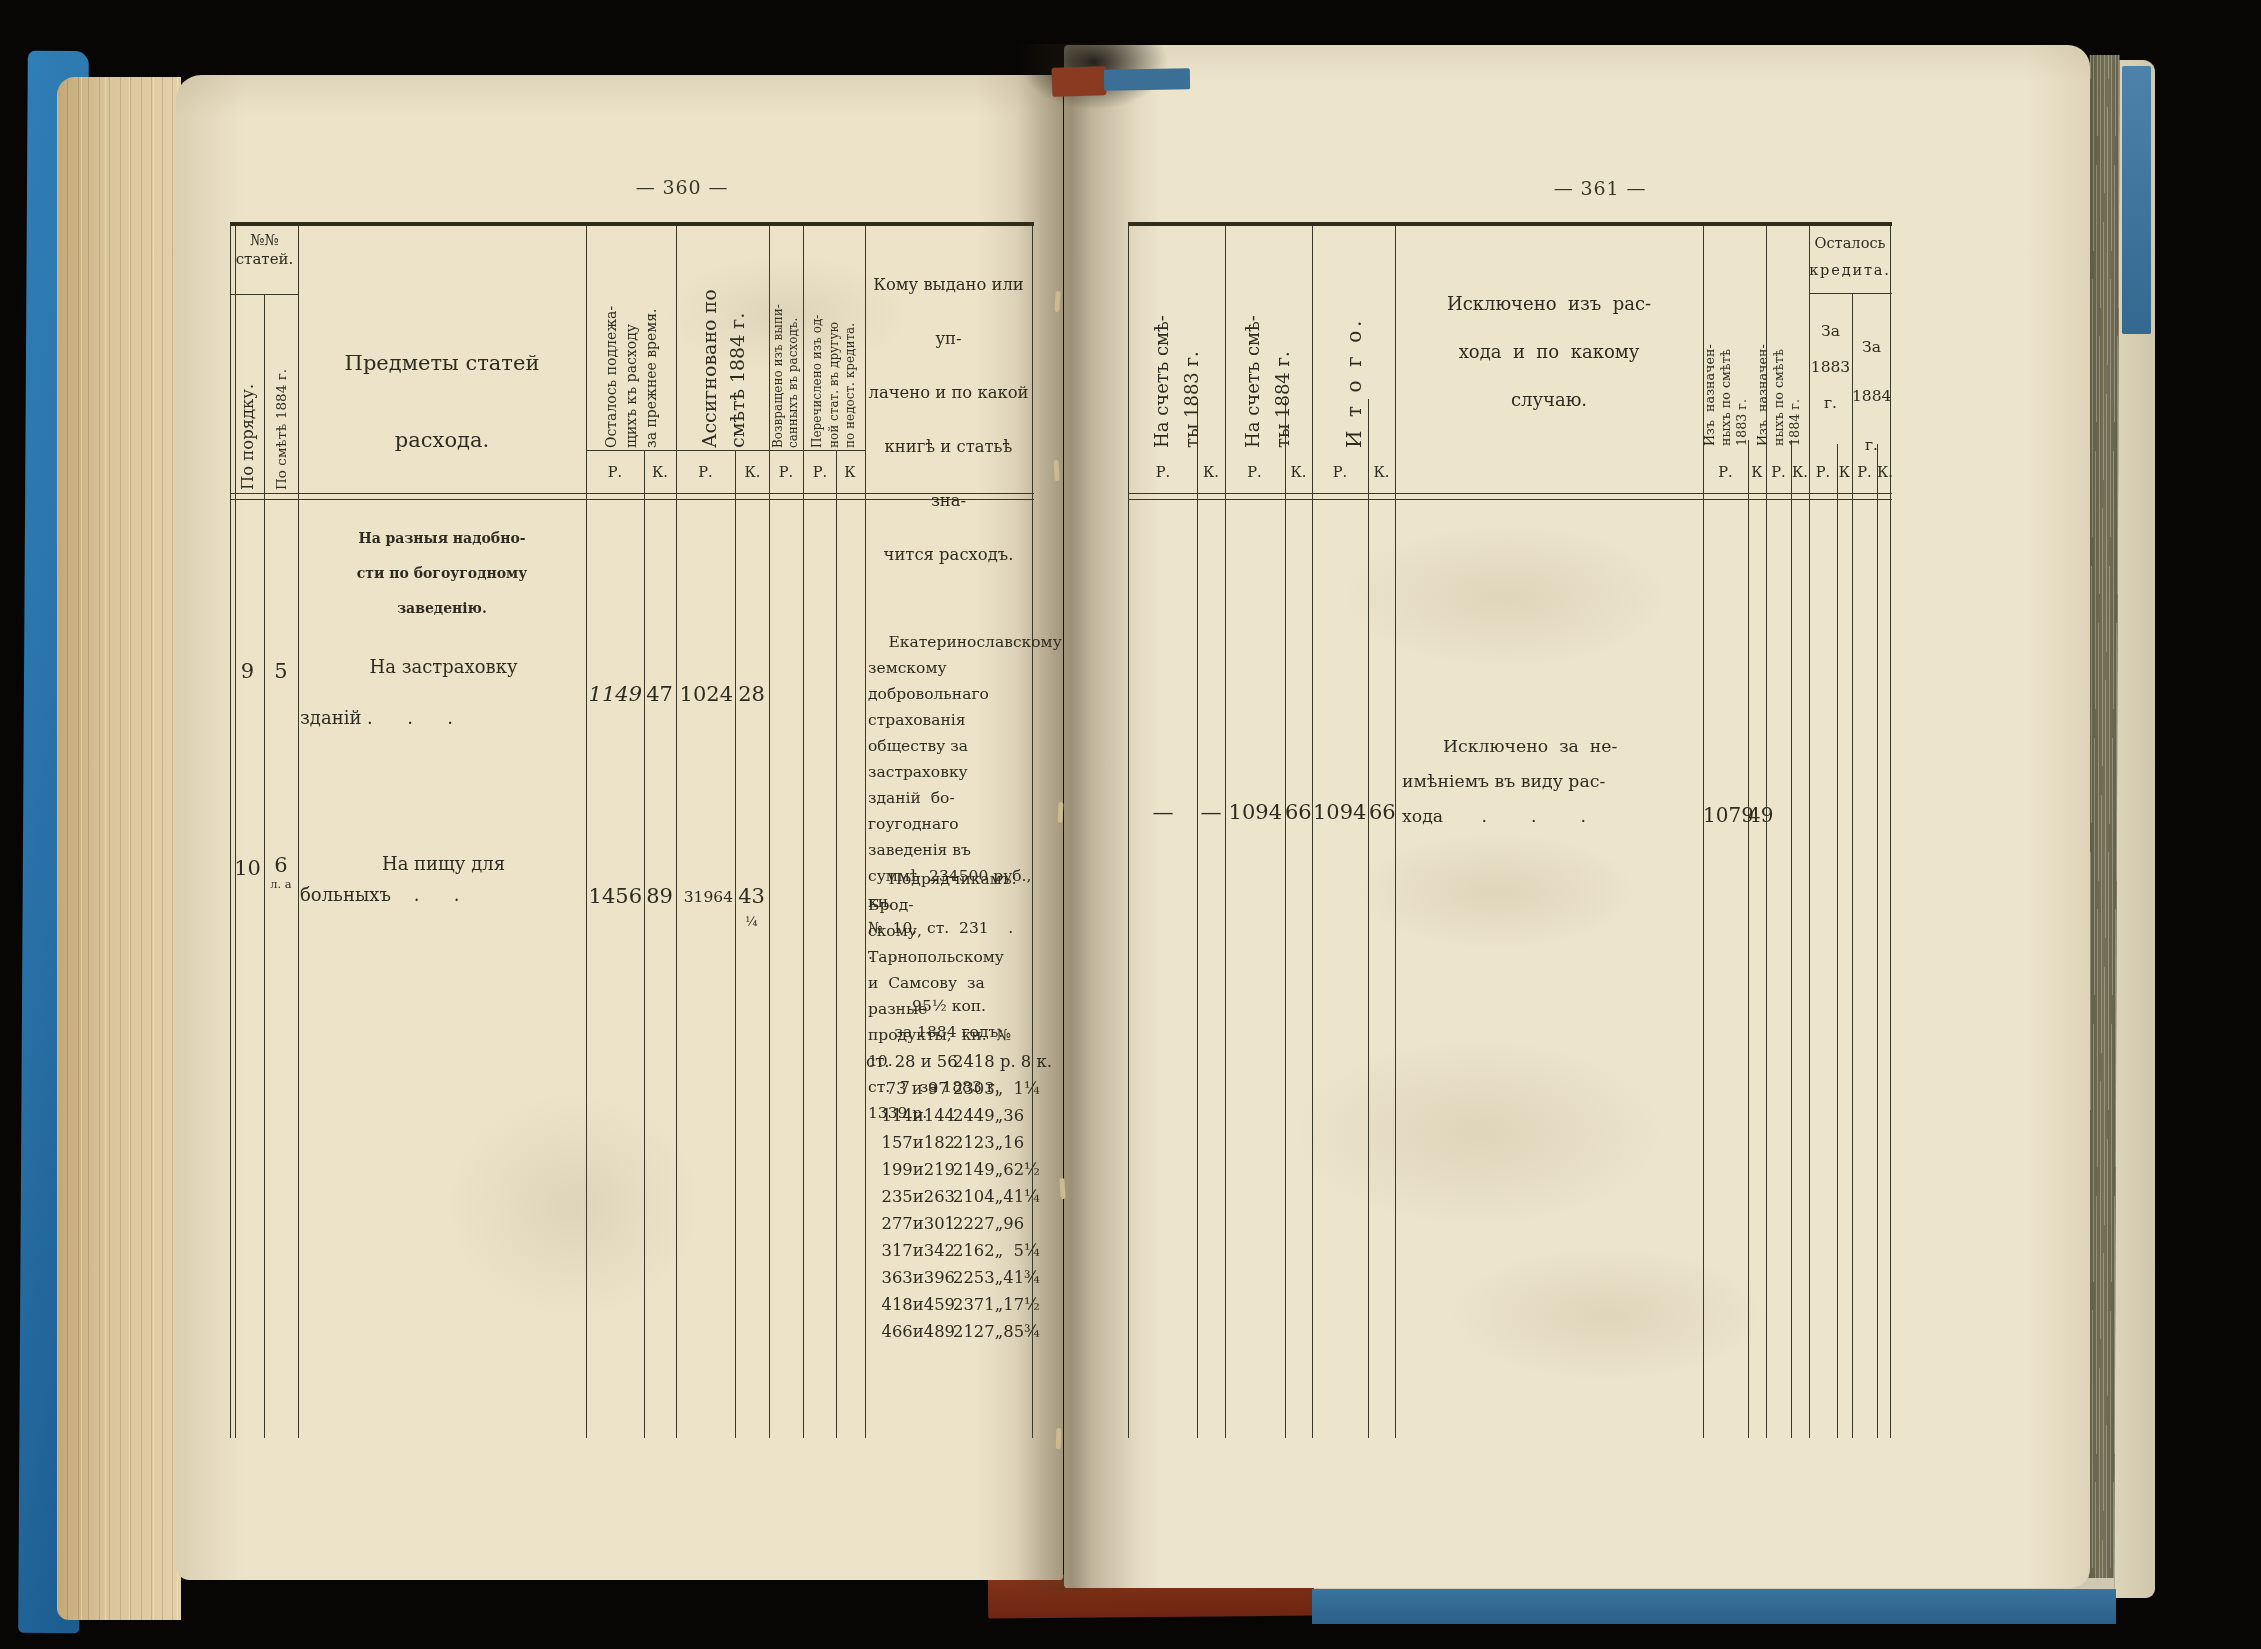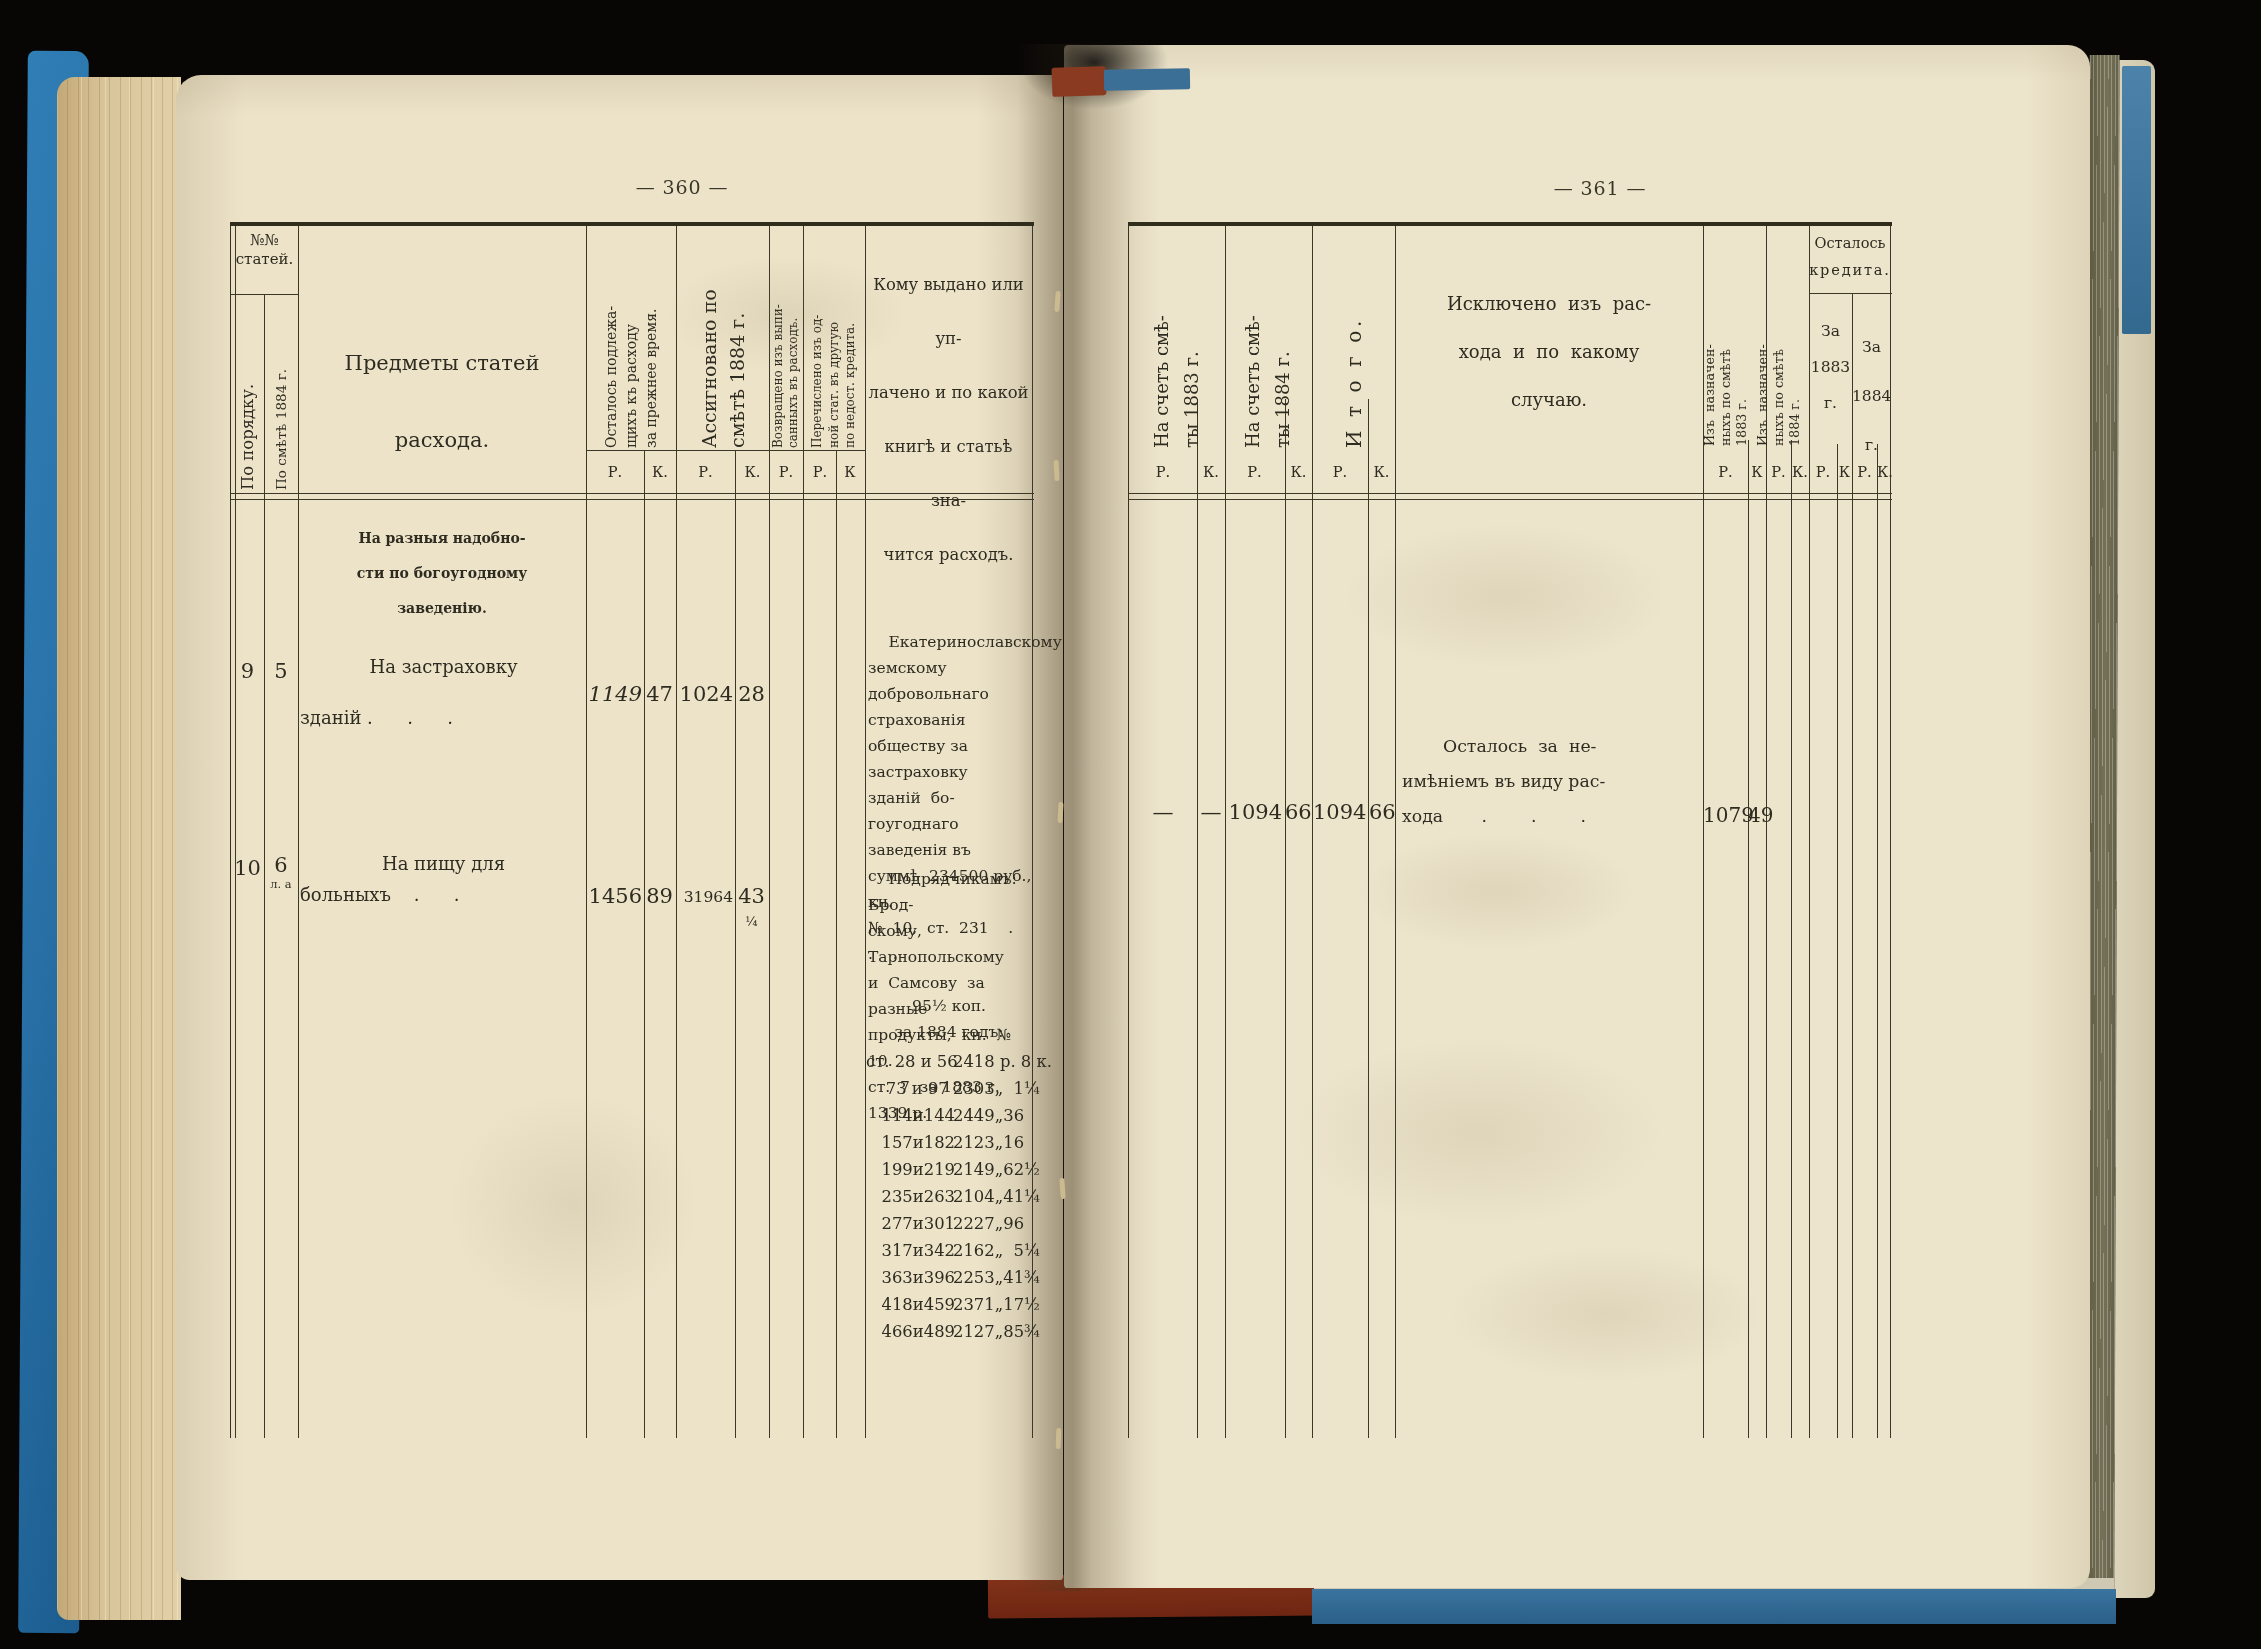--- a/index.html
+++ b/index.html
@@ -424,21 +424,21 @@
   <div class="runit ru11">К</div>
   <div class="runit ru12">Р.</div>
   <div class="runit ru13">К.</div>
 
   <div class="cell ctr bignum rrA">—</div>
   <div class="cell ctr bignum rrB">—</div>
   <div class="cell rgt bignum rrC">1094</div>
   <div class="cell ctr bignum rrD">66</div>
   <div class="cell rgt bignum rrE">1094</div>
   <div class="cell ctr bignum rrF">66</div>
-  <div class="cell ml exclTxt">Осталось  за  не-
+  <div class="cell ml exclTxt">Исключено  за  не-
 имѣніемъ въ виду рас-
 хода       .        .        .</div>
   <div class="cell rgt rrG">1079</div>
   <div class="cell ctr rrH">49</div>
 </div>
 
 <div class="abs gutter-shadow"></div>
 <div class="abs gutter-top-blob"></div>
 <div class="abs gutter-red-top"></div>
 <div class="abs gutter-blue-top"></div>

